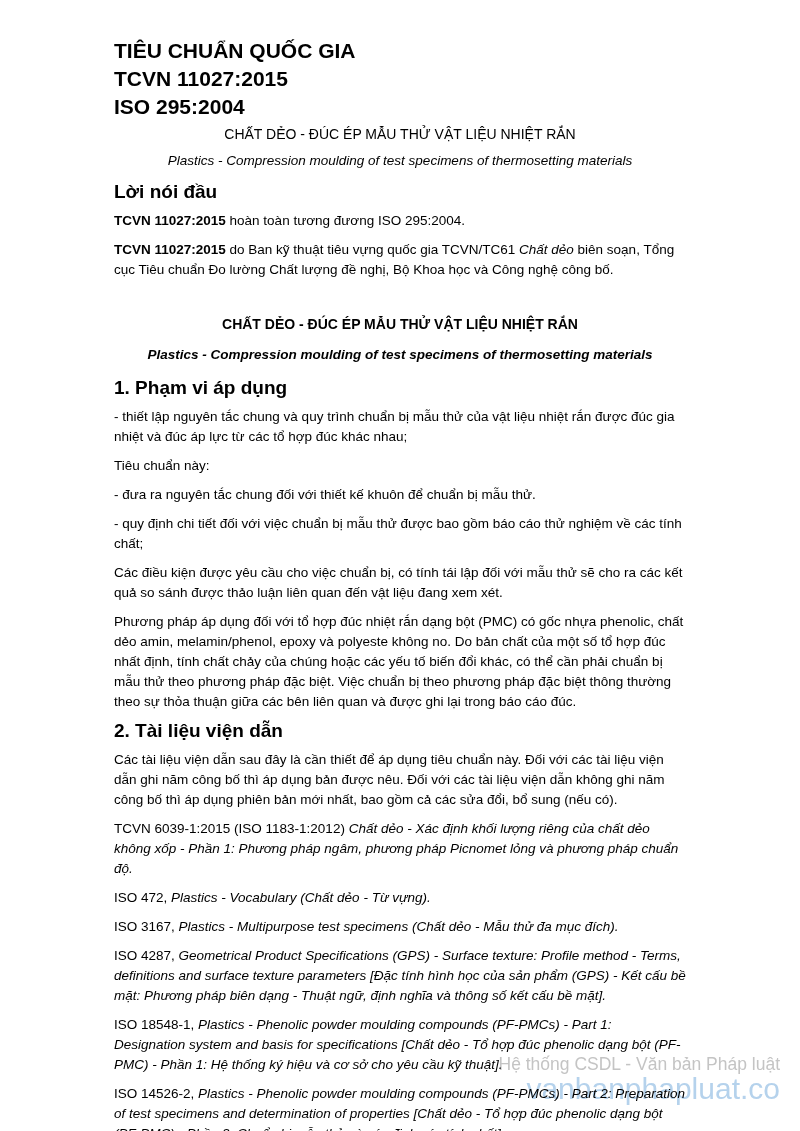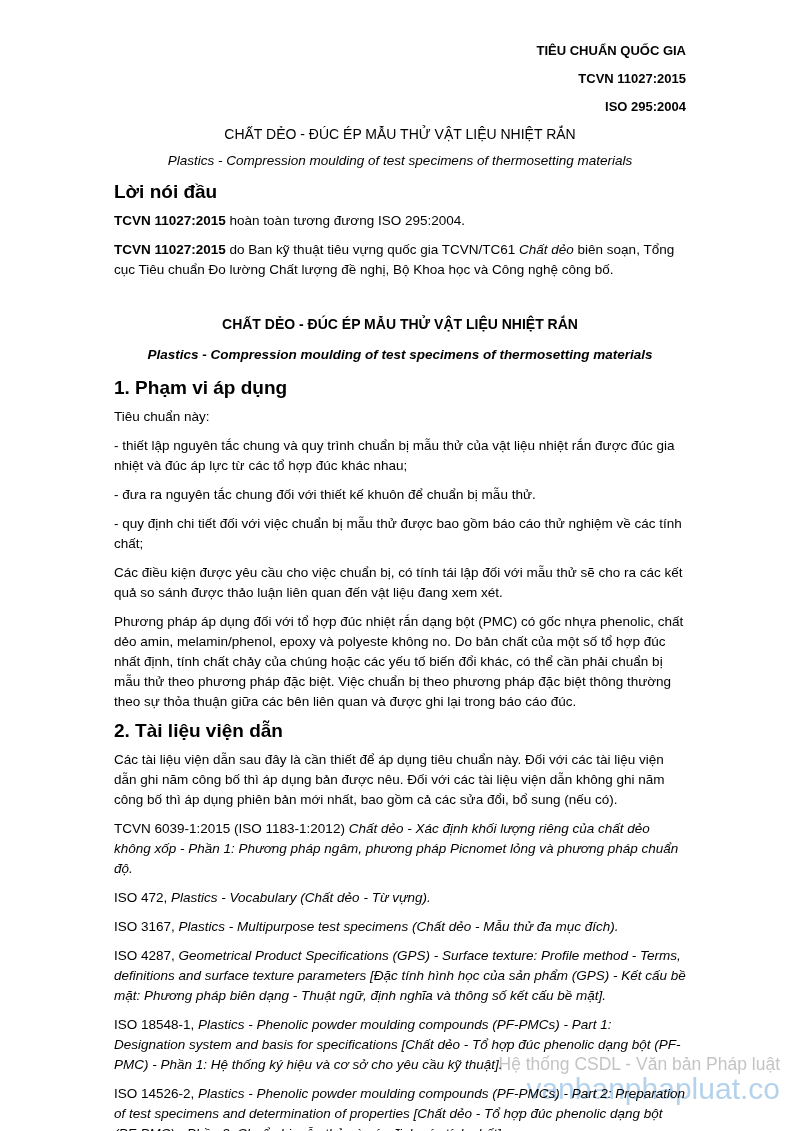--- a/index.html
+++ b/index.html
@@ -13,23 +13,23 @@
     font-family: "Liberation Sans", "DejaVu Sans", sans-serif;
     color: #000000;
   }
   .doc {
     position: relative;
     z-index: 1;
     padding: 42px 114px 0 114px;
   }
   .blk { font-size: 13.5px; line-height: 20px; }
   .blk-title-main {
-    text-align: right;
+    text-align: left;
     font-weight: 700;
-    font-size: 13px;
+    font-size: 21px;
     line-height: 17px;
     margin-bottom: 11px;
   }
   .blk-title-sub {
     text-align: center;
     font-size: 14px;
     line-height: 16px;
     margin-bottom: 11px;
   }
   .blk-title-sub-italic {
@@ -97,22 +97,22 @@
     <div class="blk blk-title-main"><span class="run-b">TCVN 11027:2015</span></div>
     <div class="blk blk-title-main"><span class="run-b">ISO 295:2004</span></div>
     <div class="blk blk-title-sub"><span class="run-r">CHẤT DẺO - ĐÚC ÉP MẪU THỬ VẬT LIỆU NHIỆT RẮN</span></div>
     <div class="blk blk-title-sub-italic"><span class="run-i">Plastics - Compression moulding of test specimens of thermosetting materials</span></div>
     <div class="blk blk-heading"><span class="run-b">Lời nói đầu</span></div>
     <div class="blk blk-para"><span class="run-b">TCVN 11027:2015</span><span class="run-r"> hoàn toàn tương đương ISO 295:2004.</span></div>
     <div class="blk blk-para"><span class="run-b">TCVN 11027:2015</span><span class="run-r"> do Ban kỹ thuật tiêu vựng quốc gia TCVN/TC61 </span><span class="run-i">Chất dẻo</span><span class="run-r"> biên soạn, Tổng cục Tiêu chuẩn Đo lường Chất lượng đề nghị, Bộ Khoa học và Công nghệ công bố.</span></div>
     <div class="blk blk-section-title"><span class="run-b">CHẤT DẺO - ĐÚC ÉP MẪU THỬ VẬT LIỆU NHIỆT RẮN</span></div>
     <div class="blk blk-section-subtitle"><span class="run-bi">Plastics - Compression moulding of test specimens of thermosetting materials</span></div>
     <div class="blk blk-heading"><span class="run-b">1. Phạm vi áp dụng</span></div>
+    <div class="blk blk-para"><span class="run-r">- thiết lập nguyên tắc chung và quy trình chuẩn bị mẫu thử của vật liệu nhiệt rắn được đúc gia nhiệt và đúc áp lực từ các tổ hợp đúc khác nhau;</span></div>
     <div class="blk blk-para"><span class="run-r">Tiêu chuẩn này:</span></div>
-    <div class="blk blk-para"><span class="run-r">- thiết lập nguyên tắc chung và quy trình chuẩn bị mẫu thử của vật liệu nhiệt rắn được đúc gia nhiệt và đúc áp lực từ các tổ hợp đúc khác nhau;</span></div>
     <div class="blk blk-para"><span class="run-r">- đưa ra nguyên tắc chung đối với thiết kế khuôn để chuẩn bị mẫu thử.</span></div>
     <div class="blk blk-para"><span class="run-r">- quy định chi tiết đối với việc chuẩn bị mẫu thử được bao gồm báo cáo thử nghiệm về các tính chất;</span></div>
     <div class="blk blk-para"><span class="run-r">Các điều kiện được yêu cầu cho việc chuẩn bị, có tính tái lập đối với mẫu thử sẽ cho ra các kết quả so sánh được thảo luận liên quan đến vật liệu đang xem xét.</span></div>
     <div class="blk blk-para"><span class="run-r">Phương pháp áp dụng đối với tổ hợp đúc nhiệt rắn dạng bột (PMC) có gốc nhựa phenolic, chất dẻo amin, melamin/phenol, epoxy và polyeste không no. Do bản chất của một số tổ hợp đúc nhất định, tính chất chảy của chúng hoặc các yếu tố biến đổi khác, có thể cần phải chuẩn bị mẫu thử theo phương pháp đặc biệt. Việc chuẩn bị theo phương pháp đặc biệt thông thường theo sự thỏa thuận giữa các bên liên quan và được ghi lại trong báo cáo đúc.</span></div>
     <div class="blk blk-heading"><span class="run-b">2. Tài liệu viện dẫn</span></div>
     <div class="blk blk-para"><span class="run-r">Các tài liệu viện dẫn sau đây là cần thiết để áp dụng tiêu chuẩn này. Đối với các tài liệu viện dẫn ghi năm công bố thì áp dụng bản được nêu. Đối với các tài liệu viện dẫn không ghi năm công bố thì áp dụng phiên bản mới nhất, bao gồm cả các sửa đổi, bổ sung (nếu có).</span></div>
     <div class="blk blk-para"><span class="run-r">TCVN 6039-1:2015 (ISO 1183-1:2012) </span><span class="run-i">Chất dẻo - Xác định khối lượng riêng của chất dẻo không xốp - Phần 1: Phương pháp ngâm, phương pháp Picnomet lỏng và phương pháp chuẩn độ.</span></div>
     <div class="blk blk-para"><span class="run-r">ISO 472, </span><span class="run-i">Plastics - Vocabulary (Chất dẻo - Từ vựng).</span></div>
     <div class="blk blk-para"><span class="run-r">ISO 3167, </span><span class="run-i">Plastics - Multipurpose test specimens (Chất dẻo - Mẫu thử đa mục đích).</span></div>
     <div class="blk blk-para"><span class="run-r">ISO 4287, </span><span class="run-i">Geometrical Product Specifications (GPS) - Surface texture: Profile method - Terms, definitions and surface texture parameters [Đặc tính hình học của sản phẩm (GPS) - Kết cấu bề mặt: Phương pháp biên dạng - Thuật ngữ, định nghĩa và thông số kết cấu bề mặt].</span></div>

